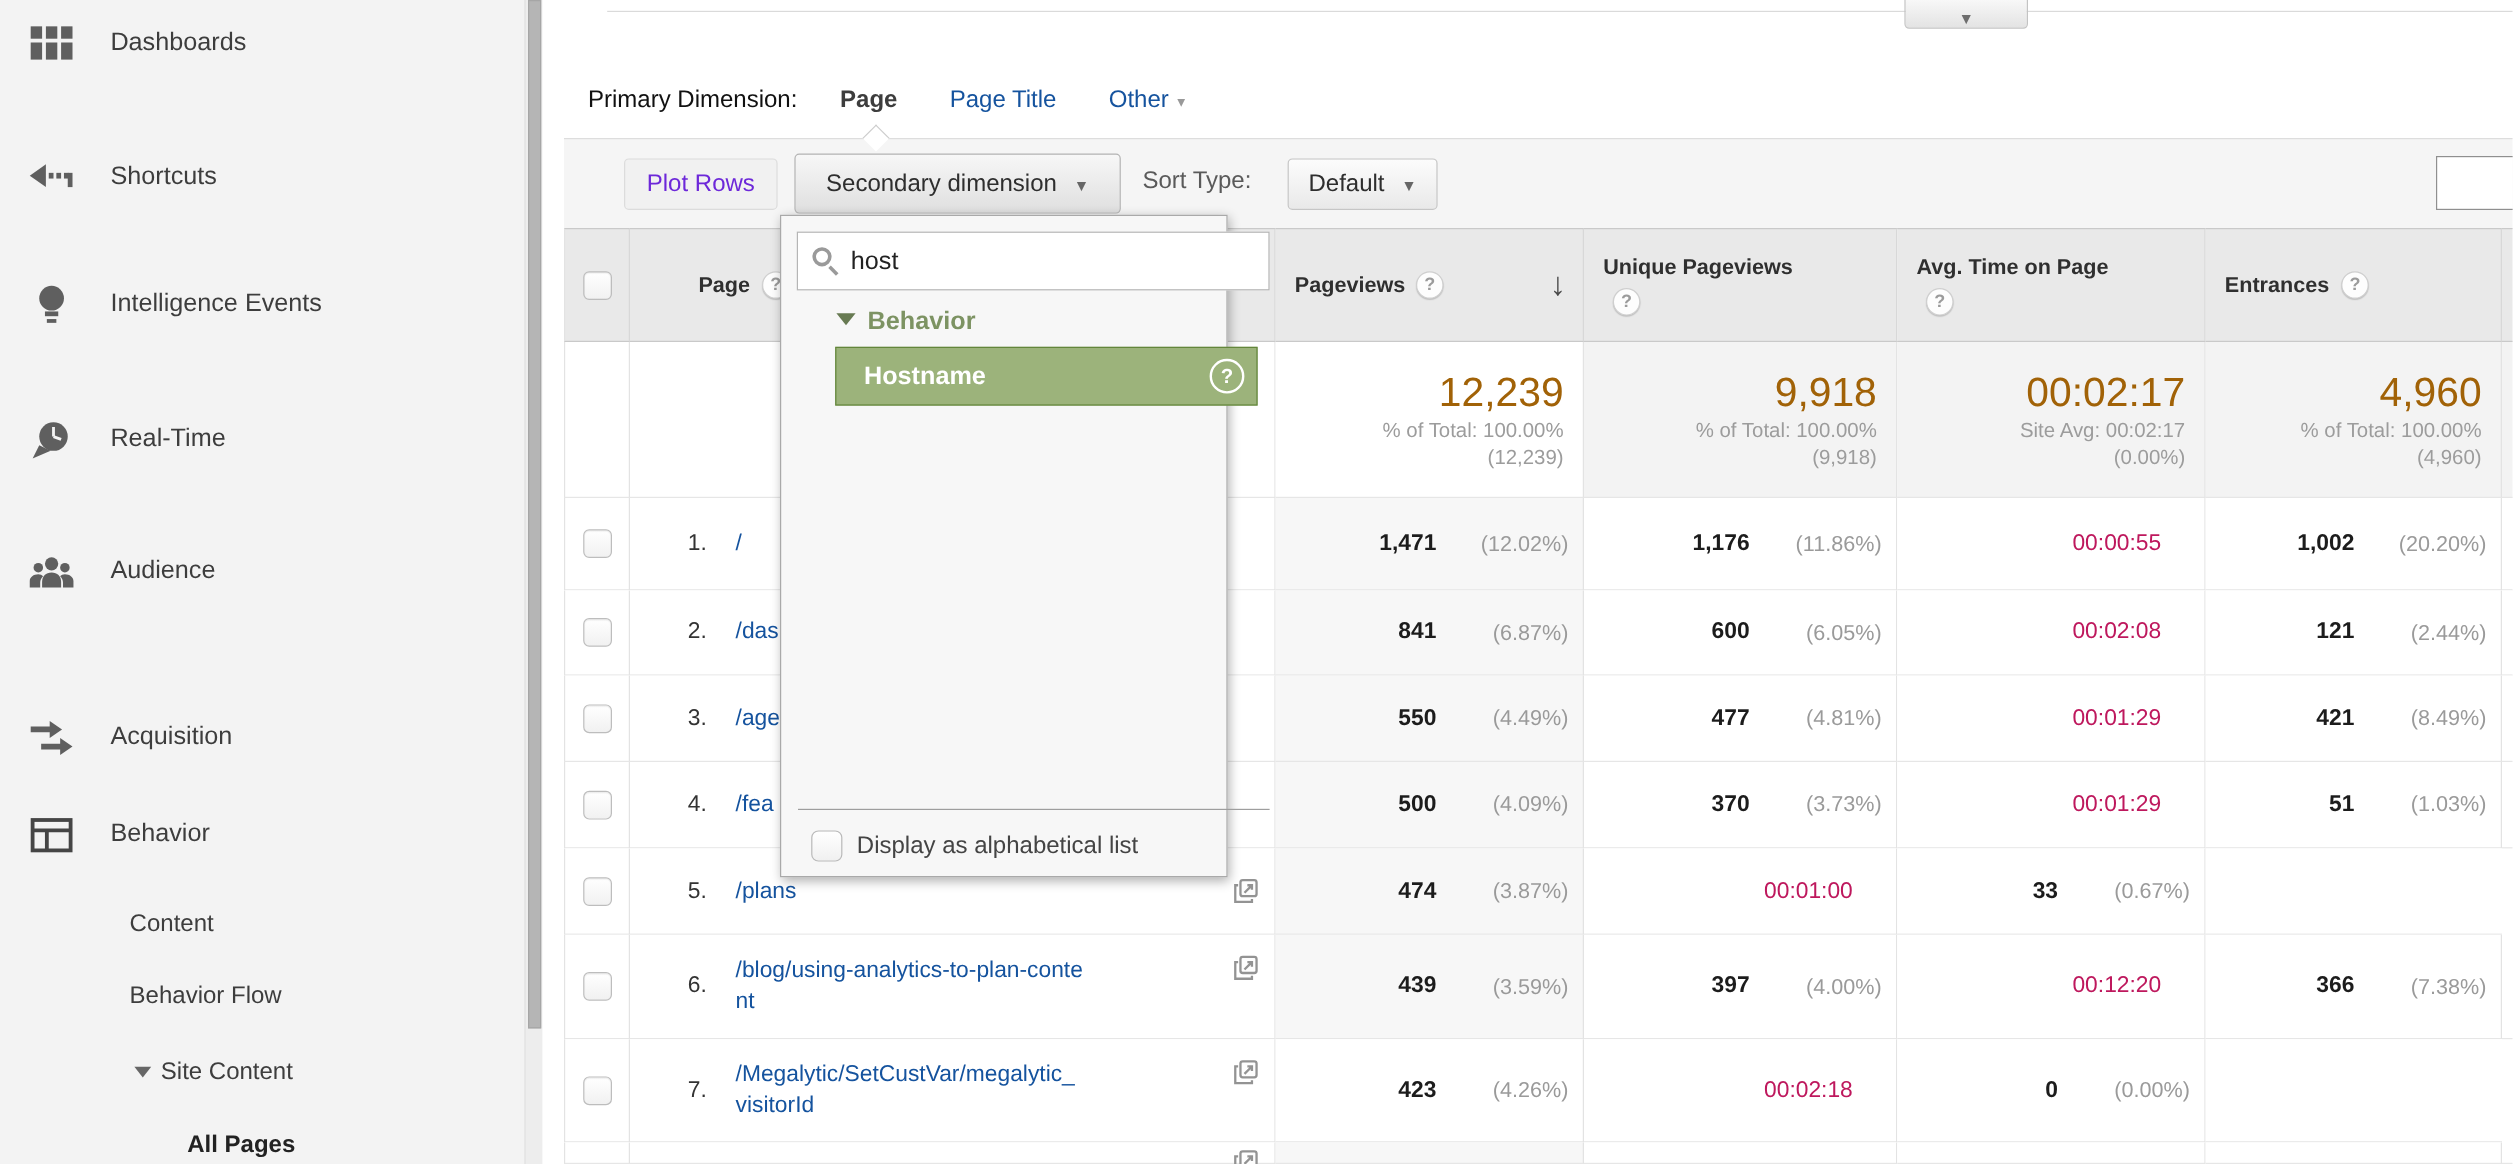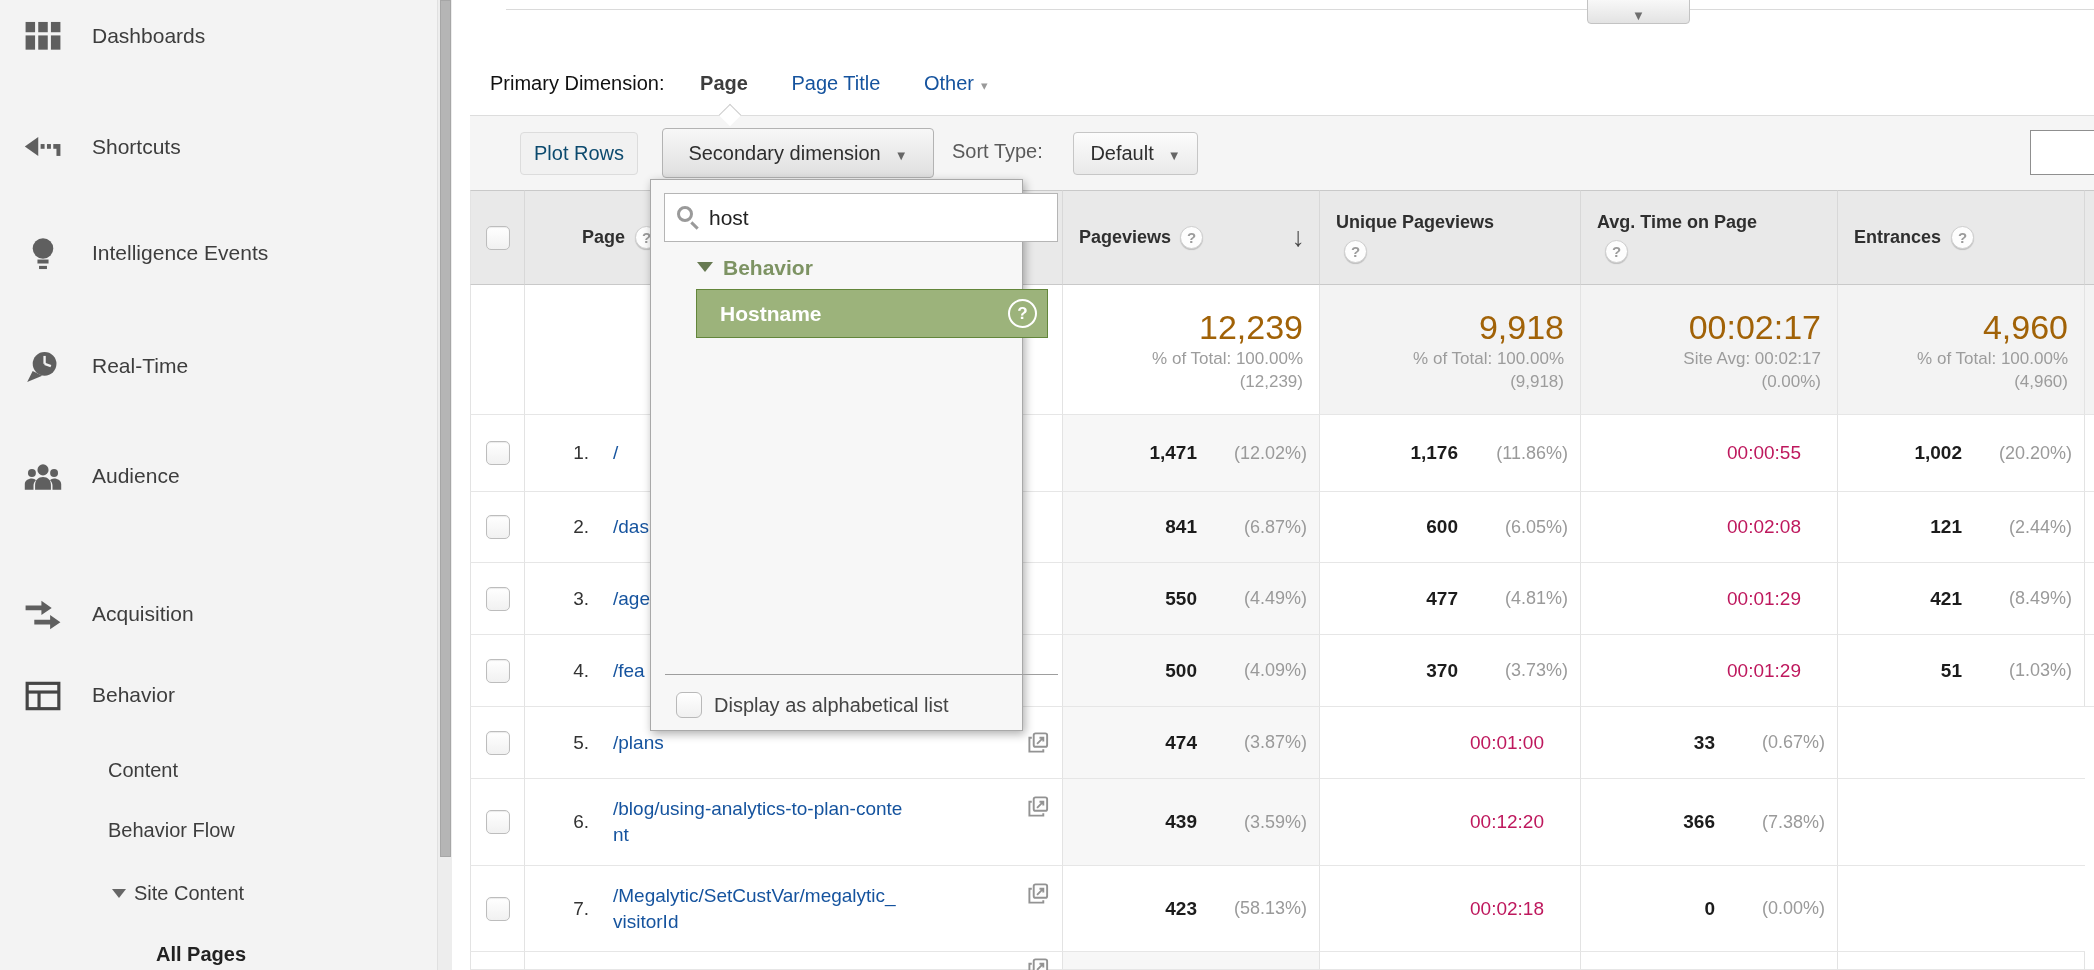--- a/index.html
+++ b/index.html
@@ -26,21 +26,21 @@
   #primary-bar { position:absolute; left:490px; top:72px; height:30px; font-size:20px; white-space:nowrap; }
   #primary-bar .plabel { color:#111; }
   #primary-bar .psel { font-weight:bold; color:#3d3d3d; margin-left:30px; }
   #primary-bar .plink { color:#15539e; margin-left:38px; cursor:pointer; }
   #primary-bar .pcaret { color:#999; font-size:13px; margin-left:7px; }
   #notch { position:absolute; left:722px; top:107px; width:16px; height:16px; background:#fff; border-left:1px solid #ccc; border-top:1px solid #ccc; transform:rotate(45deg); z-index:3; }
 
   
   #toolbar { position:absolute; left:470px; top:115px; width:1624px; height:75px; background:#f5f5f5; border-top:1px solid #ddd; z-index:1; }
   .tbtn { position:absolute; border-radius:4px; font-size:20px; text-align:center; cursor:pointer; }
-  #plot-rows { left:50px; top:16px; width:118px; height:43px; line-height:41px; border:1px solid #dcdcdc; background:#f1f1f1; color:#0c4a6e; }
+  #plot-rows { left:50px; top:16px; width:128px; height:43px; line-height:41px; border:1px solid #dcdcdc; background:#f1f1f1; color:#6d28d9; }
   #secdim { left:192px; top:12px; width:272px; height:50px; line-height:48px; border:1px solid #b3b3b3; background:linear-gradient(#f7f7f7,#dfdfdf); color:#2e2e2e; }
   #secdim .bcaret, #sortdef .bcaret { font-size:13px; color:#666; margin-left:14px; }
   #sort-label { position:absolute; left:482px; top:24px; font-size:20px; color:#5a5a5a; }
   #sortdef { left:603px; top:16px; width:125px; height:43px; line-height:41px; border:1px solid #c6c6c6; background:linear-gradient(#fcfcfc,#e9e9e9); color:#2e2e2e; }
   #tbl-search { position:absolute; left:1560px; top:14px; width:200px; height:45px; border:1px solid #8f8f8f; background:#fff; font-size:20px; padding:0 10px; }
 
   
   #table { position:absolute; left:470px; top:190px; width:1624px; z-index:0; }
   .trow { display:grid; grid-template-columns:55px 538px 257px 261px 257px 247px 9px; }
   .c { border-bottom:1px solid #e6e6e6; border-right:1px solid #e3e3e3; display:flex; align-items:center; position:relative; background:#fff; }
@@ -410,20 +410,24 @@
             <span class="ext top"><svg viewBox="0 0 24 24" width="23" height="23">
                 <path d="M5 7H2.5v14.5H17V19" fill="none" stroke="#939393" stroke-width="2"></path>
                 <rect x="7" y="2.5" width="14" height="14" rx="2" fill="#fdfdfd" stroke="#939393" stroke-width="2"></rect>
                 <path d="M10.5 13.5l6-6M13 7h4v4" fill="none" stroke="#939393" stroke-width="2"></path>
               </svg></span>
           </div>
           <div class="c mcell shade">
             <span class="num-main">439</span>
             <span class="num-pct">(3.59%)</span>
           </div>
+          <div class="c mcell">
+            <span class="num-main">397</span>
+            <span class="num-pct">(4.00%)</span>
+          </div>
           <div class="c tcell">
             <span class="timeval">00:12:20</span>
           </div>
           <div class="c mcell">
             <span class="num-main">366</span>
             <span class="num-pct">(7.38%)</span>
           </div>
           <div class="c last"></div>
         </div>
         <div class="trow" style="height: 86px;">
@@ -435,21 +439,21 @@
             <span class="plink2">/Megalytic/SetCustVar/megalytic_
 visitorId</span>
             <span class="ext top"><svg viewBox="0 0 24 24" width="23" height="23">
                 <path d="M5 7H2.5v14.5H17V19" fill="none" stroke="#939393" stroke-width="2"></path>
                 <rect x="7" y="2.5" width="14" height="14" rx="2" fill="#fdfdfd" stroke="#939393" stroke-width="2"></rect>
                 <path d="M10.5 13.5l6-6M13 7h4v4" fill="none" stroke="#939393" stroke-width="2"></path>
               </svg></span>
           </div>
           <div class="c mcell">
             <span class="num-main">423</span>
-            <span class="num-pct">(58.13%)</span>
+            <span class="num-pct">(4.26%)</span>
           </div>
           <div class="c tcell">
             <span class="timeval">00:02:18</span>
           </div>
           <div class="c mcell">
             <span class="num-main">0</span>
             <span class="num-pct">(0.00%)</span>
           </div>
           <div class="c last"></div>
         </div>

